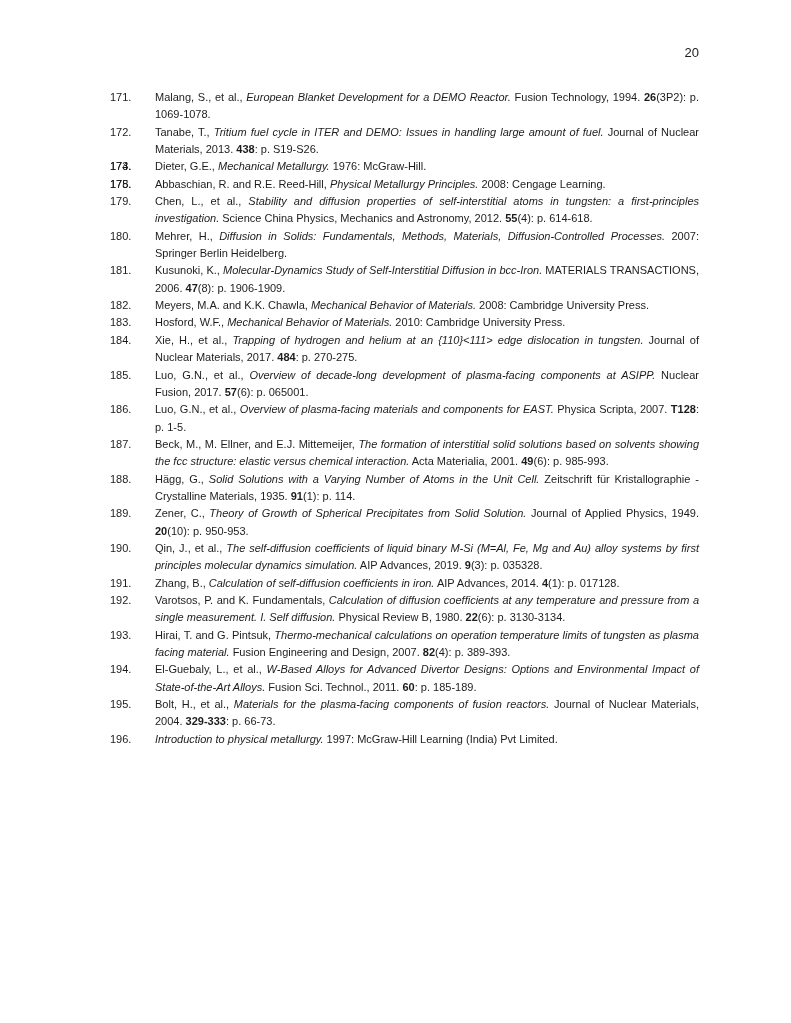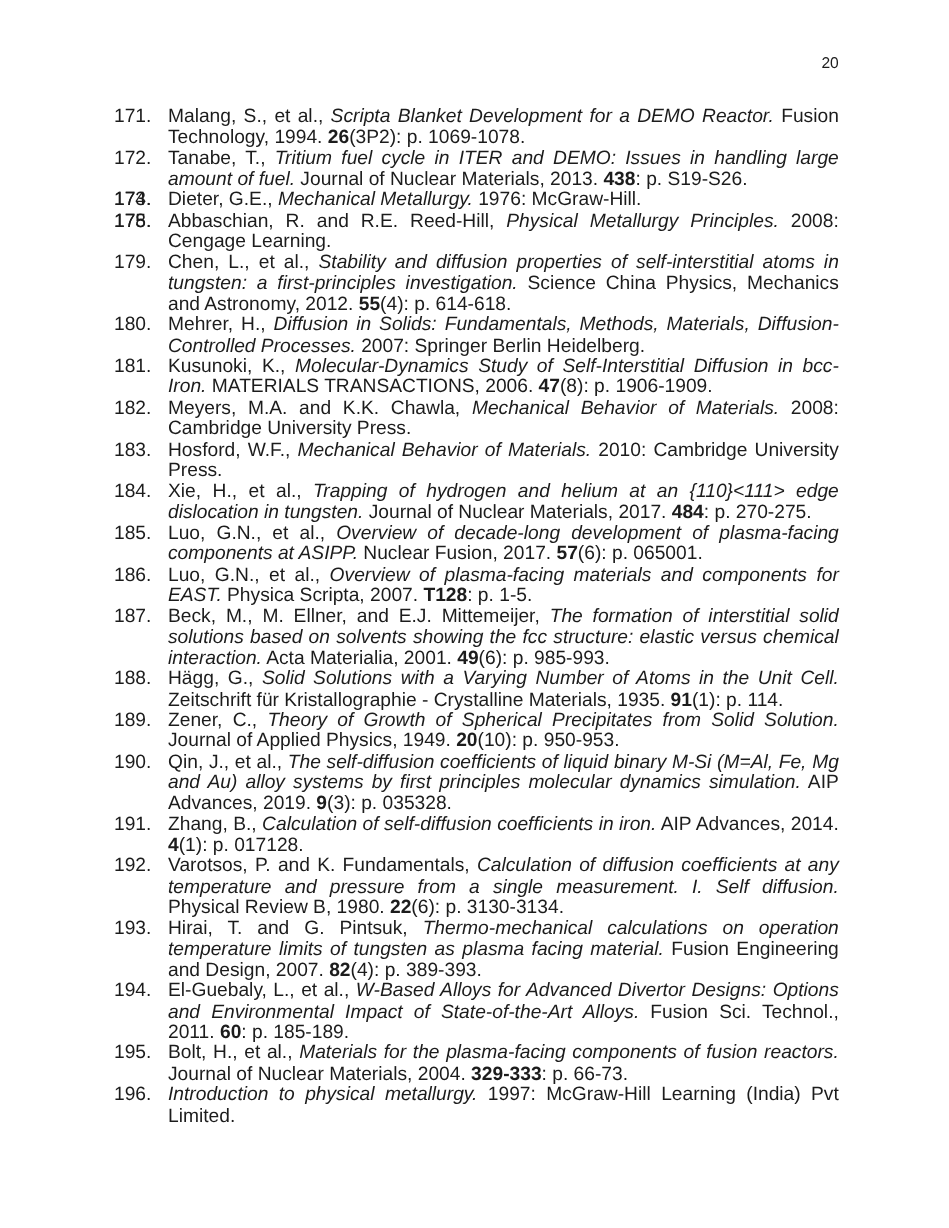--- a/index.html
+++ b/index.html
@@ -25,39 +25,40 @@
   }
   .content {
     position: absolute;
     left: 95px;
     top: 89px;
     width: 604px;
   }
   .ref {
     position: relative;
     padding-left: 45px;
-    font-size: 16px;
+    font-size: 11px;
     line-height: 17.35px;
     text-align: justify;
+    margin-left: 15px;
   }
   .ref-num {
     position: absolute;
     left: 0;
     top: 0;
   }
   .ref-body i { font-style: italic; }
   .ref-body b { font-weight: bold; }
 </style>
 </head>
 <body>
 
 <div class="page">
   <div class="page-number">20</div>
   <div class="content" id="ref-list">
-      <div class="ref"><span class="ref-num">171.</span><span class="ref-body"><span>Malang, S., et al., </span><i>Scripta Blanket Development for a DEMO Reactor.</i><span> Fusion Technology, 1994. </span><b>26</b><span>(3P2): p. 1069-1078.</span></span></div>
+      <div class="ref"><span class="ref-num">171.</span><span class="ref-body"><span>Malang, S., et al., </span><i>European Blanket Development for a DEMO Reactor.</i><span> Fusion Technology, 1994. </span><b>26</b><span>(3P2): p. 1069-1078.</span></span></div>
       <div class="ref"><span class="ref-num">172.</span><span class="ref-body"><span>Tanabe, T., </span><i>Tritium fuel cycle in ITER and DEMO: Issues in handling large amount of fuel.</i><span> Journal of Nuclear Materials, 2013. </span><b>438</b><span>: p. S19-S26.</span></span></div>
       <div class="ref"><span class="ref-num">173.</span></div>
       <div class="ref"><span class="ref-num">174.</span><span class="ref-body"><span>Dieter, G.E., </span><i>Mechanical Metallurgy.</i><span> 1976: McGraw-Hill.</span></span></div>
       <div class="ref"><span class="ref-num">175.</span></div>
       <div class="ref"><span class="ref-num">178.</span><span class="ref-body"><span>Abbaschian, R. and R.E. Reed-Hill, </span><i>Physical Metallurgy Principles.</i><span> 2008: Cengage Learning.</span></span></div>
       <div class="ref"><span class="ref-num">179.</span><span class="ref-body"><span>Chen, L., et al., </span><i>Stability and diffusion properties of self-interstitial atoms in tungsten: a first-principles investigation.</i><span> Science China Physics, Mechanics and Astronomy, 2012. </span><b>55</b><span>(4): p. 614-618.</span></span></div>
       <div class="ref"><span class="ref-num">180.</span><span class="ref-body"><span>Mehrer, H., </span><i>Diffusion in Solids: Fundamentals, Methods, Materials, Diffusion-Controlled Processes.</i><span> 2007: Springer Berlin Heidelberg.</span></span></div>
       <div class="ref"><span class="ref-num">181.</span><span class="ref-body"><span>Kusunoki, K., </span><i>Molecular-Dynamics Study of Self-Interstitial Diffusion in bcc-Iron.</i><span> MATERIALS TRANSACTIONS, 2006. </span><b>47</b><span>(8): p. 1906-1909.</span></span></div>
       <div class="ref"><span class="ref-num">182.</span><span class="ref-body"><span>Meyers, M.A. and K.K. Chawla, </span><i>Mechanical Behavior of Materials.</i><span> 2008: Cambridge University Press.</span></span></div>
       <div class="ref"><span class="ref-num">183.</span><span class="ref-body"><span>Hosford, W.F., </span><i>Mechanical Behavior of Materials.</i><span> 2010: Cambridge University Press.</span></span></div>

